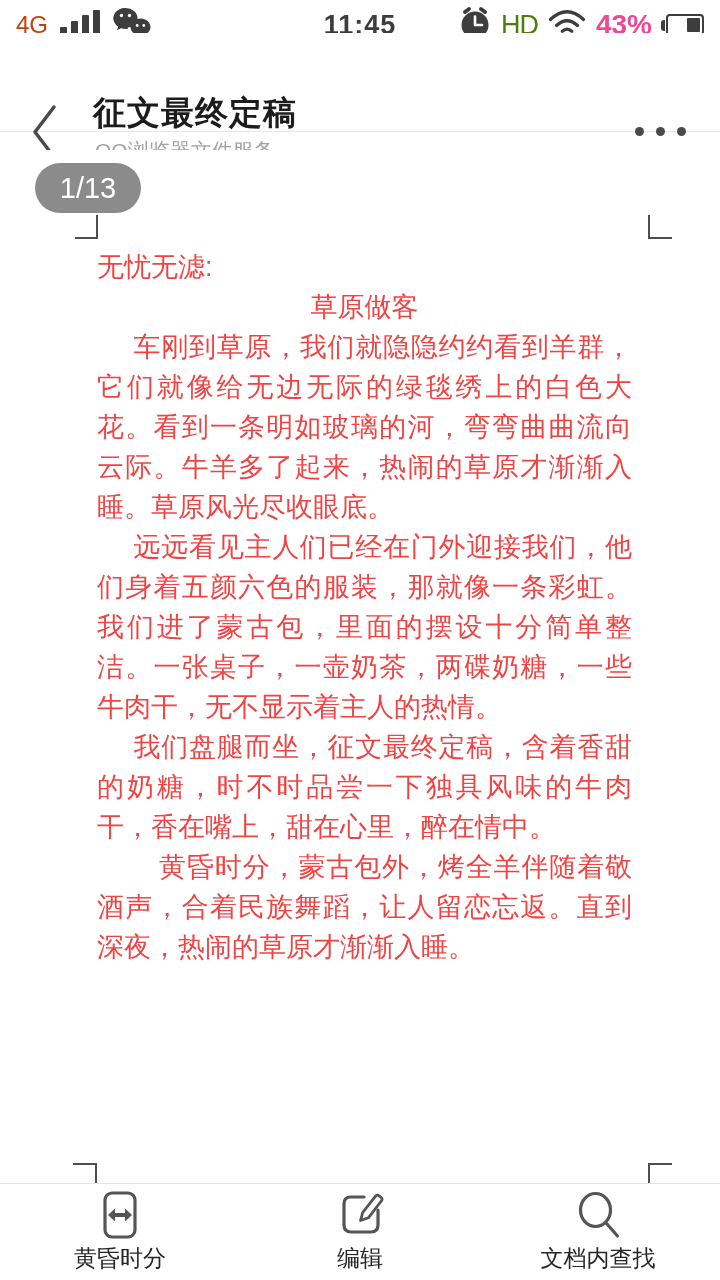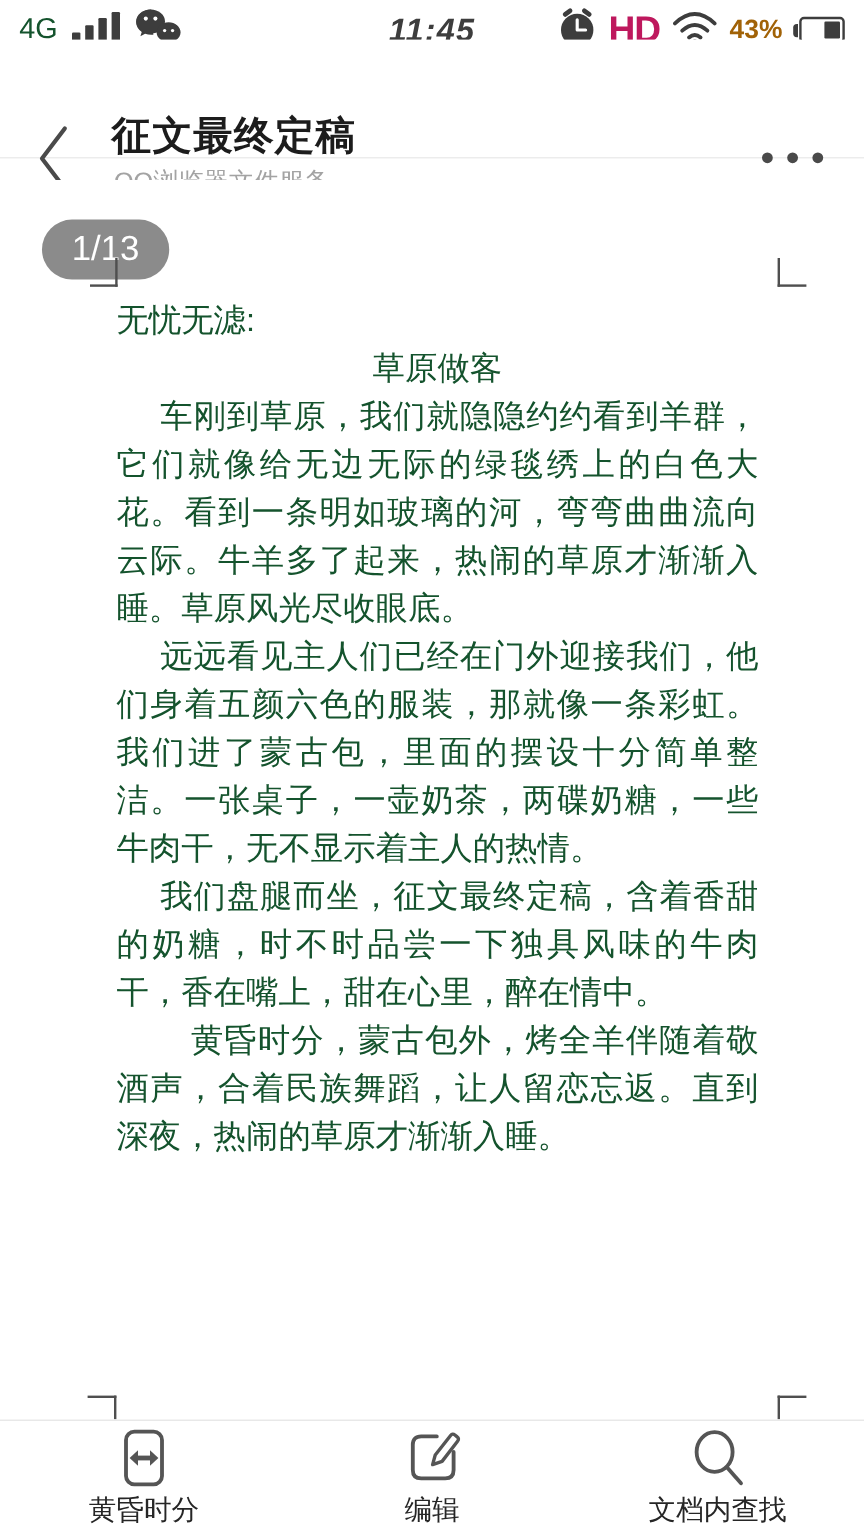--- a/index.html
+++ b/index.html
@@ -15,33 +15,33 @@
 
   
   .status-bar {
     position: absolute; top: 0; left: 0; right: 0; height: 50px;
     display: flex; align-items: center; justify-content: space-between;
     padding: 0 16px; color: #3d3d3d;
   }
   .sb-left, .sb-right { display: flex; align-items: center; }
   .sb-left { gap: 12px; }
   .sb-right { gap: 9px; }
-  .sb-network { font-size: 24px; color: #14532d; }
+  .sb-network { font-size: 24px; color: #c2410c; }
   .signal-bars { display: flex; align-items: flex-end; gap: 4px; height: 30px; padding-bottom: 2px; }
   .signal-bars i { display: block; width: 7px; background: #3d3d3d; border-radius: 1px; }
   .signal-bars i:nth-child(1) { height: 11px; }
   .signal-bars i:nth-child(2) { height: 17px; }
   .signal-bars i:nth-child(3) { height: 23px; }
   .signal-bars i:nth-child(4) { height: 28px; }
   .sb-time {
     position: absolute; left: 50%; transform: translateX(-50%);
-    font-size: 27px; font-weight: bold; color: #3d3d3d; letter-spacing: 1px; font-style: italic;
-  }
-  .sb-hd { font-size: 31px; font-weight: 700; letter-spacing: -1px; color: #be185d; }
-  .sb-batt-pct { font-size: 22px; font-weight: bold; color: #a16207; }
+    font-size: 27px; font-weight: bold; color: #3d3d3d; letter-spacing: 1px;
+  }
+  .sb-hd { font-size: 27px; font-weight: 400; letter-spacing: -1px; color: #4d7c0f; }
+  .sb-batt-pct { font-size: 28px; font-weight: bold; color: #ec4899; }
   .battery { display: flex; align-items: center; }
   .battery .nub { width: 4px; height: 11px; background: #3d3d3d; border-radius: 3px 0 0 3px; margin-right: 1px; }
   .battery .body {
     width: 38px; height: 22px; border: 2.5px solid #3d3d3d; border-radius: 4px;
     display: flex; justify-content: flex-end; align-items: center; padding: 2px;
   }
   .battery .fill { width: 42%; height: 100%; background: #3d3d3d; border-radius: 1px; }
 
   
   .header {
@@ -66,31 +66,31 @@
   
   .doc-area {
     position: absolute; top: 150px; left: 0; right: 0; bottom: 97px;
     background: #fff; overflow: hidden;
   }
   .page-badge {
     position: absolute; left: 35px; top: 13px;
     min-width: 106px; height: 50px; padding: 0 18px;
     background: #8b8b8b; border-radius: 25px;
     color: #fff; font-size: 29px;
-    display: flex; align-items: center; justify-content: center; margin-top: 20px;
+    display: flex; align-items: center; justify-content: center;
   }
   .corner { position: absolute; }
   .corner-tl { left: 75px;  top: 65px;  width: 23px; height: 24px; border-right: 2px solid #4f4f4f; border-bottom: 2px solid #4f4f4f; }
   .corner-tr { left: 648px; top: 65px;  width: 24px; height: 24px; border-left: 2px solid #4f4f4f; border-bottom: 2px solid #4f4f4f; }
   .corner-bl { left: 73px;  top: 1013px; width: 24px; height: 20px; border-right: 2px solid #4f4f4f; border-top: 2px solid #4f4f4f; }
   .corner-br { left: 648px; top: 1013px; width: 24px; height: 20px; border-left: 2px solid #4f4f4f; border-top: 2px solid #4f4f4f; }
 
   .doc-text {
     position: absolute; left: 97px; top: 97px; width: 535px;
-    font-size: 27px; line-height: 40px; color: #14532d;
+    font-size: 27px; line-height: 40px; color: #ef4444;
     text-align: justify;
   }
   .doc-text p { margin: 0; }
   .salutation { text-align: left; }
   .doc-title { text-align: center; }
   .para    { text-indent: 1.35em; }
   .para-sm { text-indent: 0.95em; }
   .para-lg { text-indent: 2.3em; }
 
   

